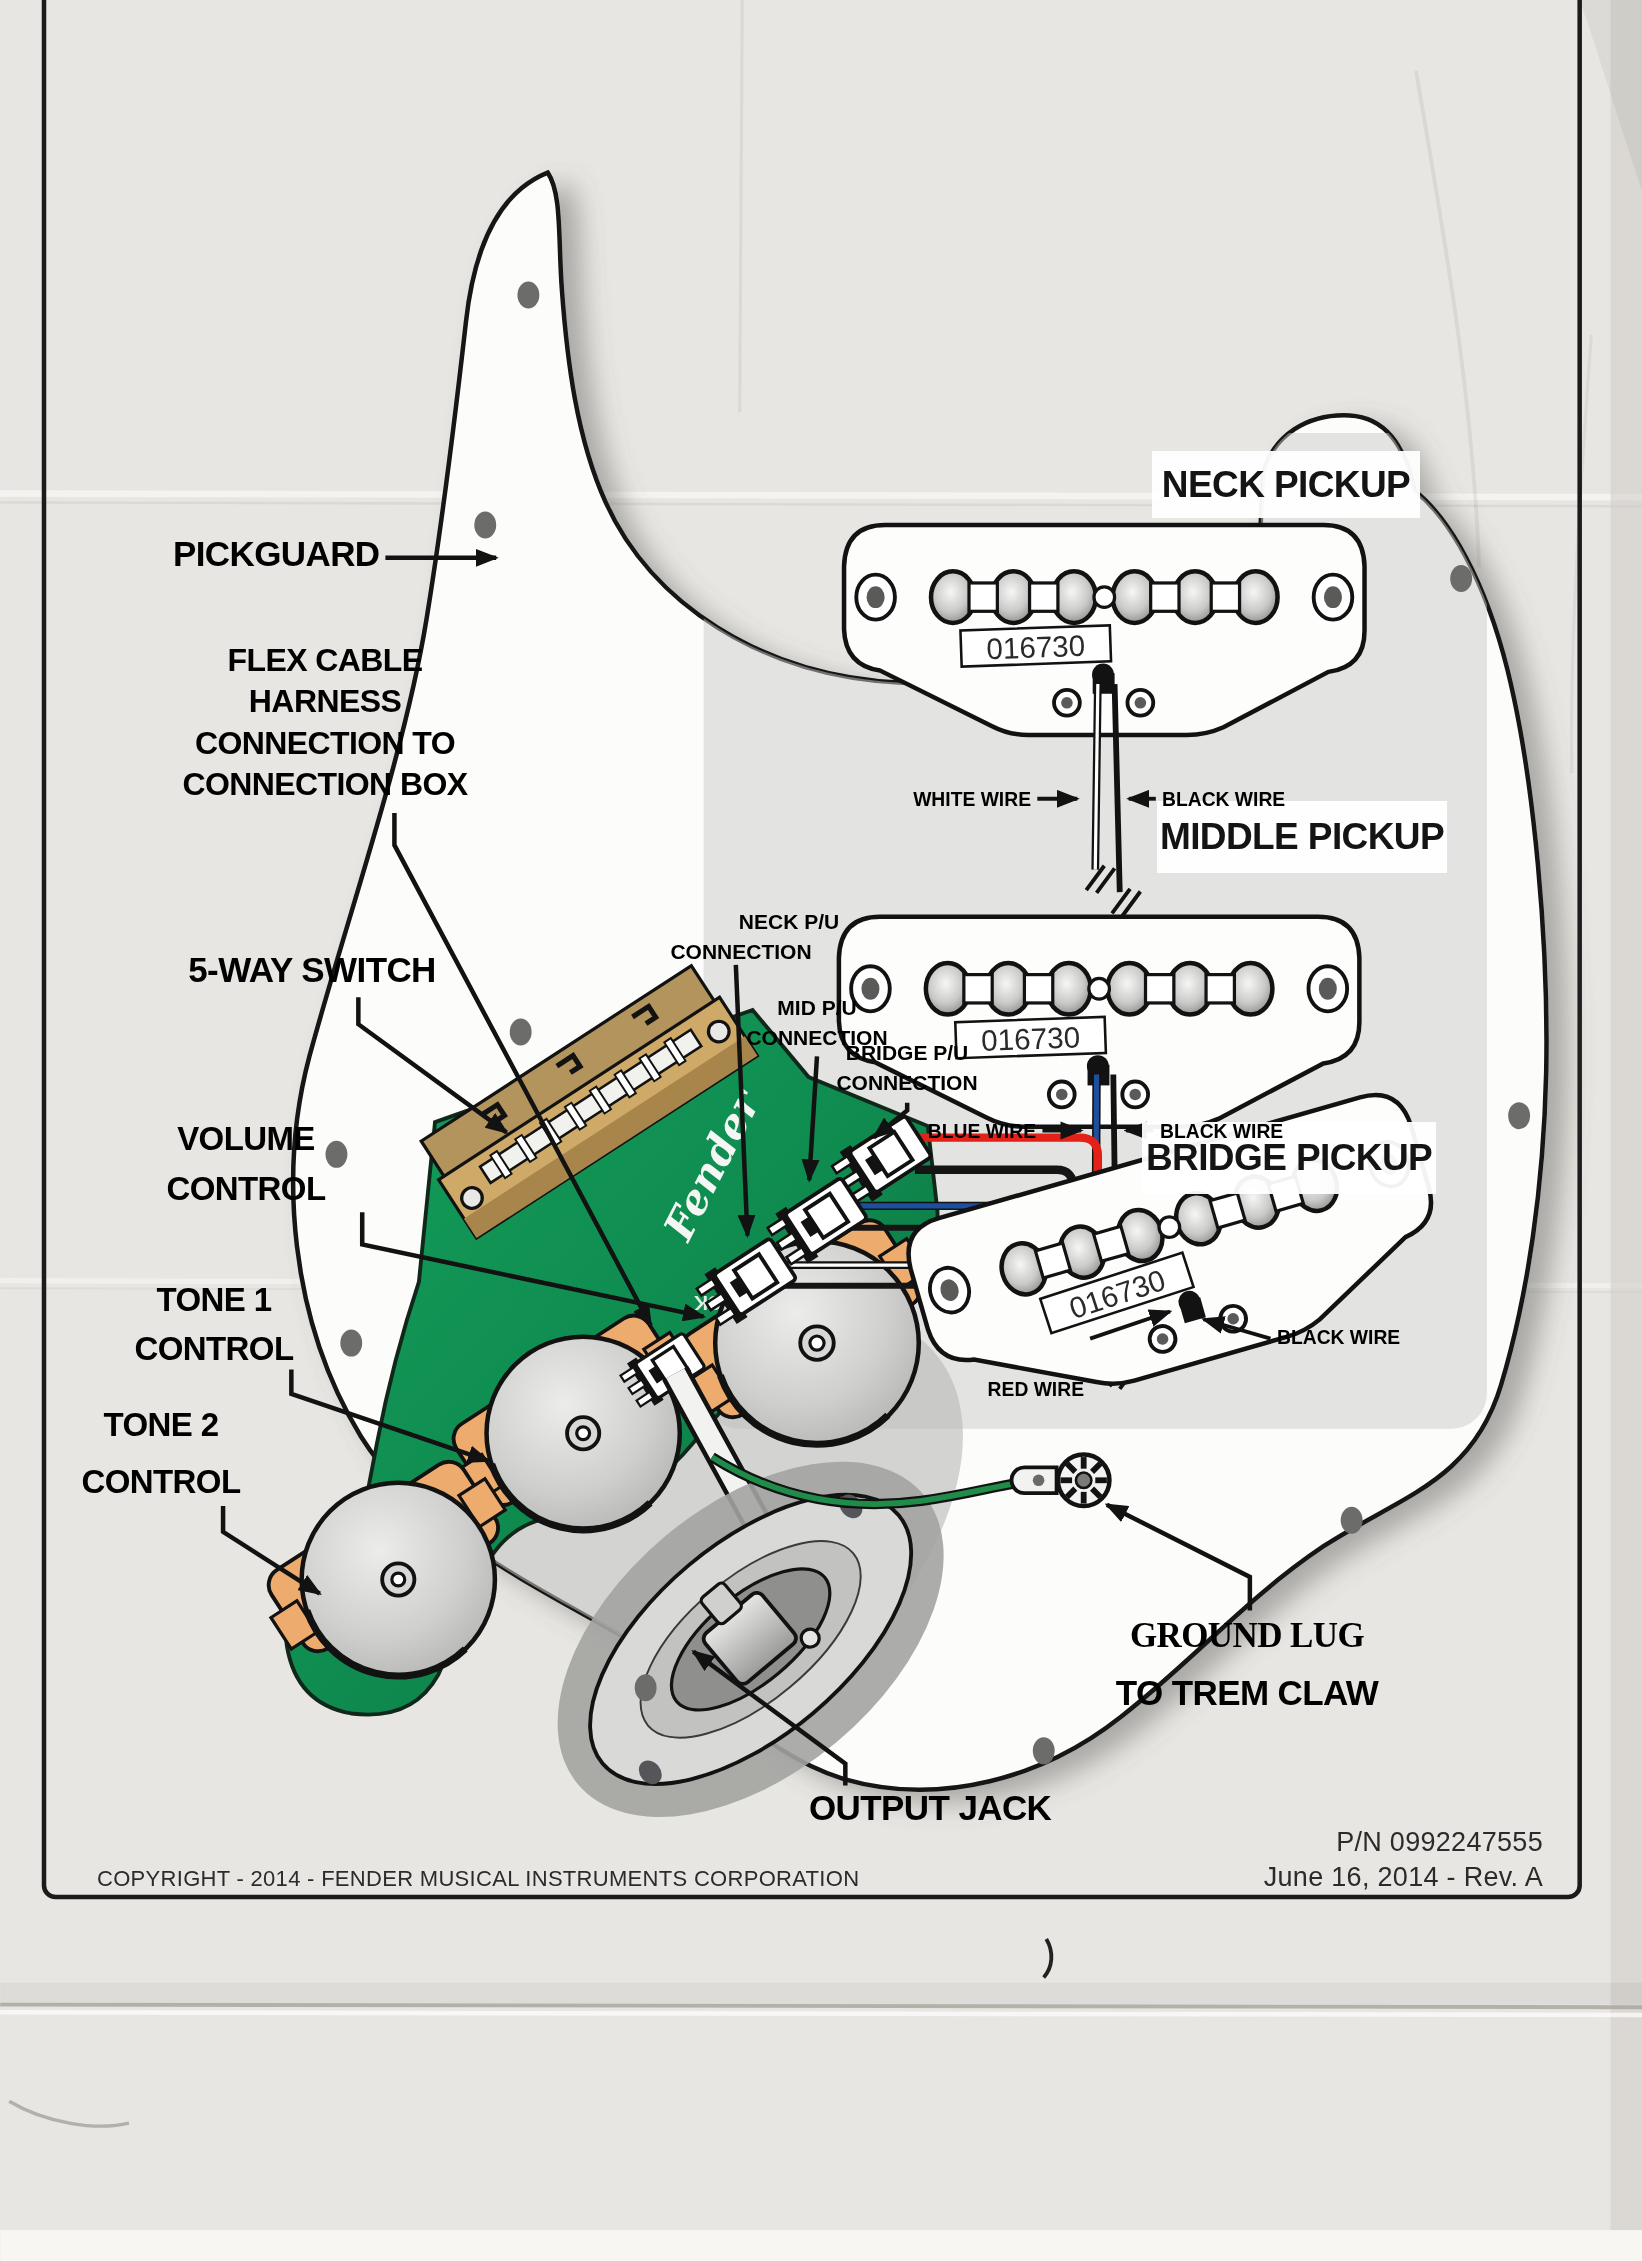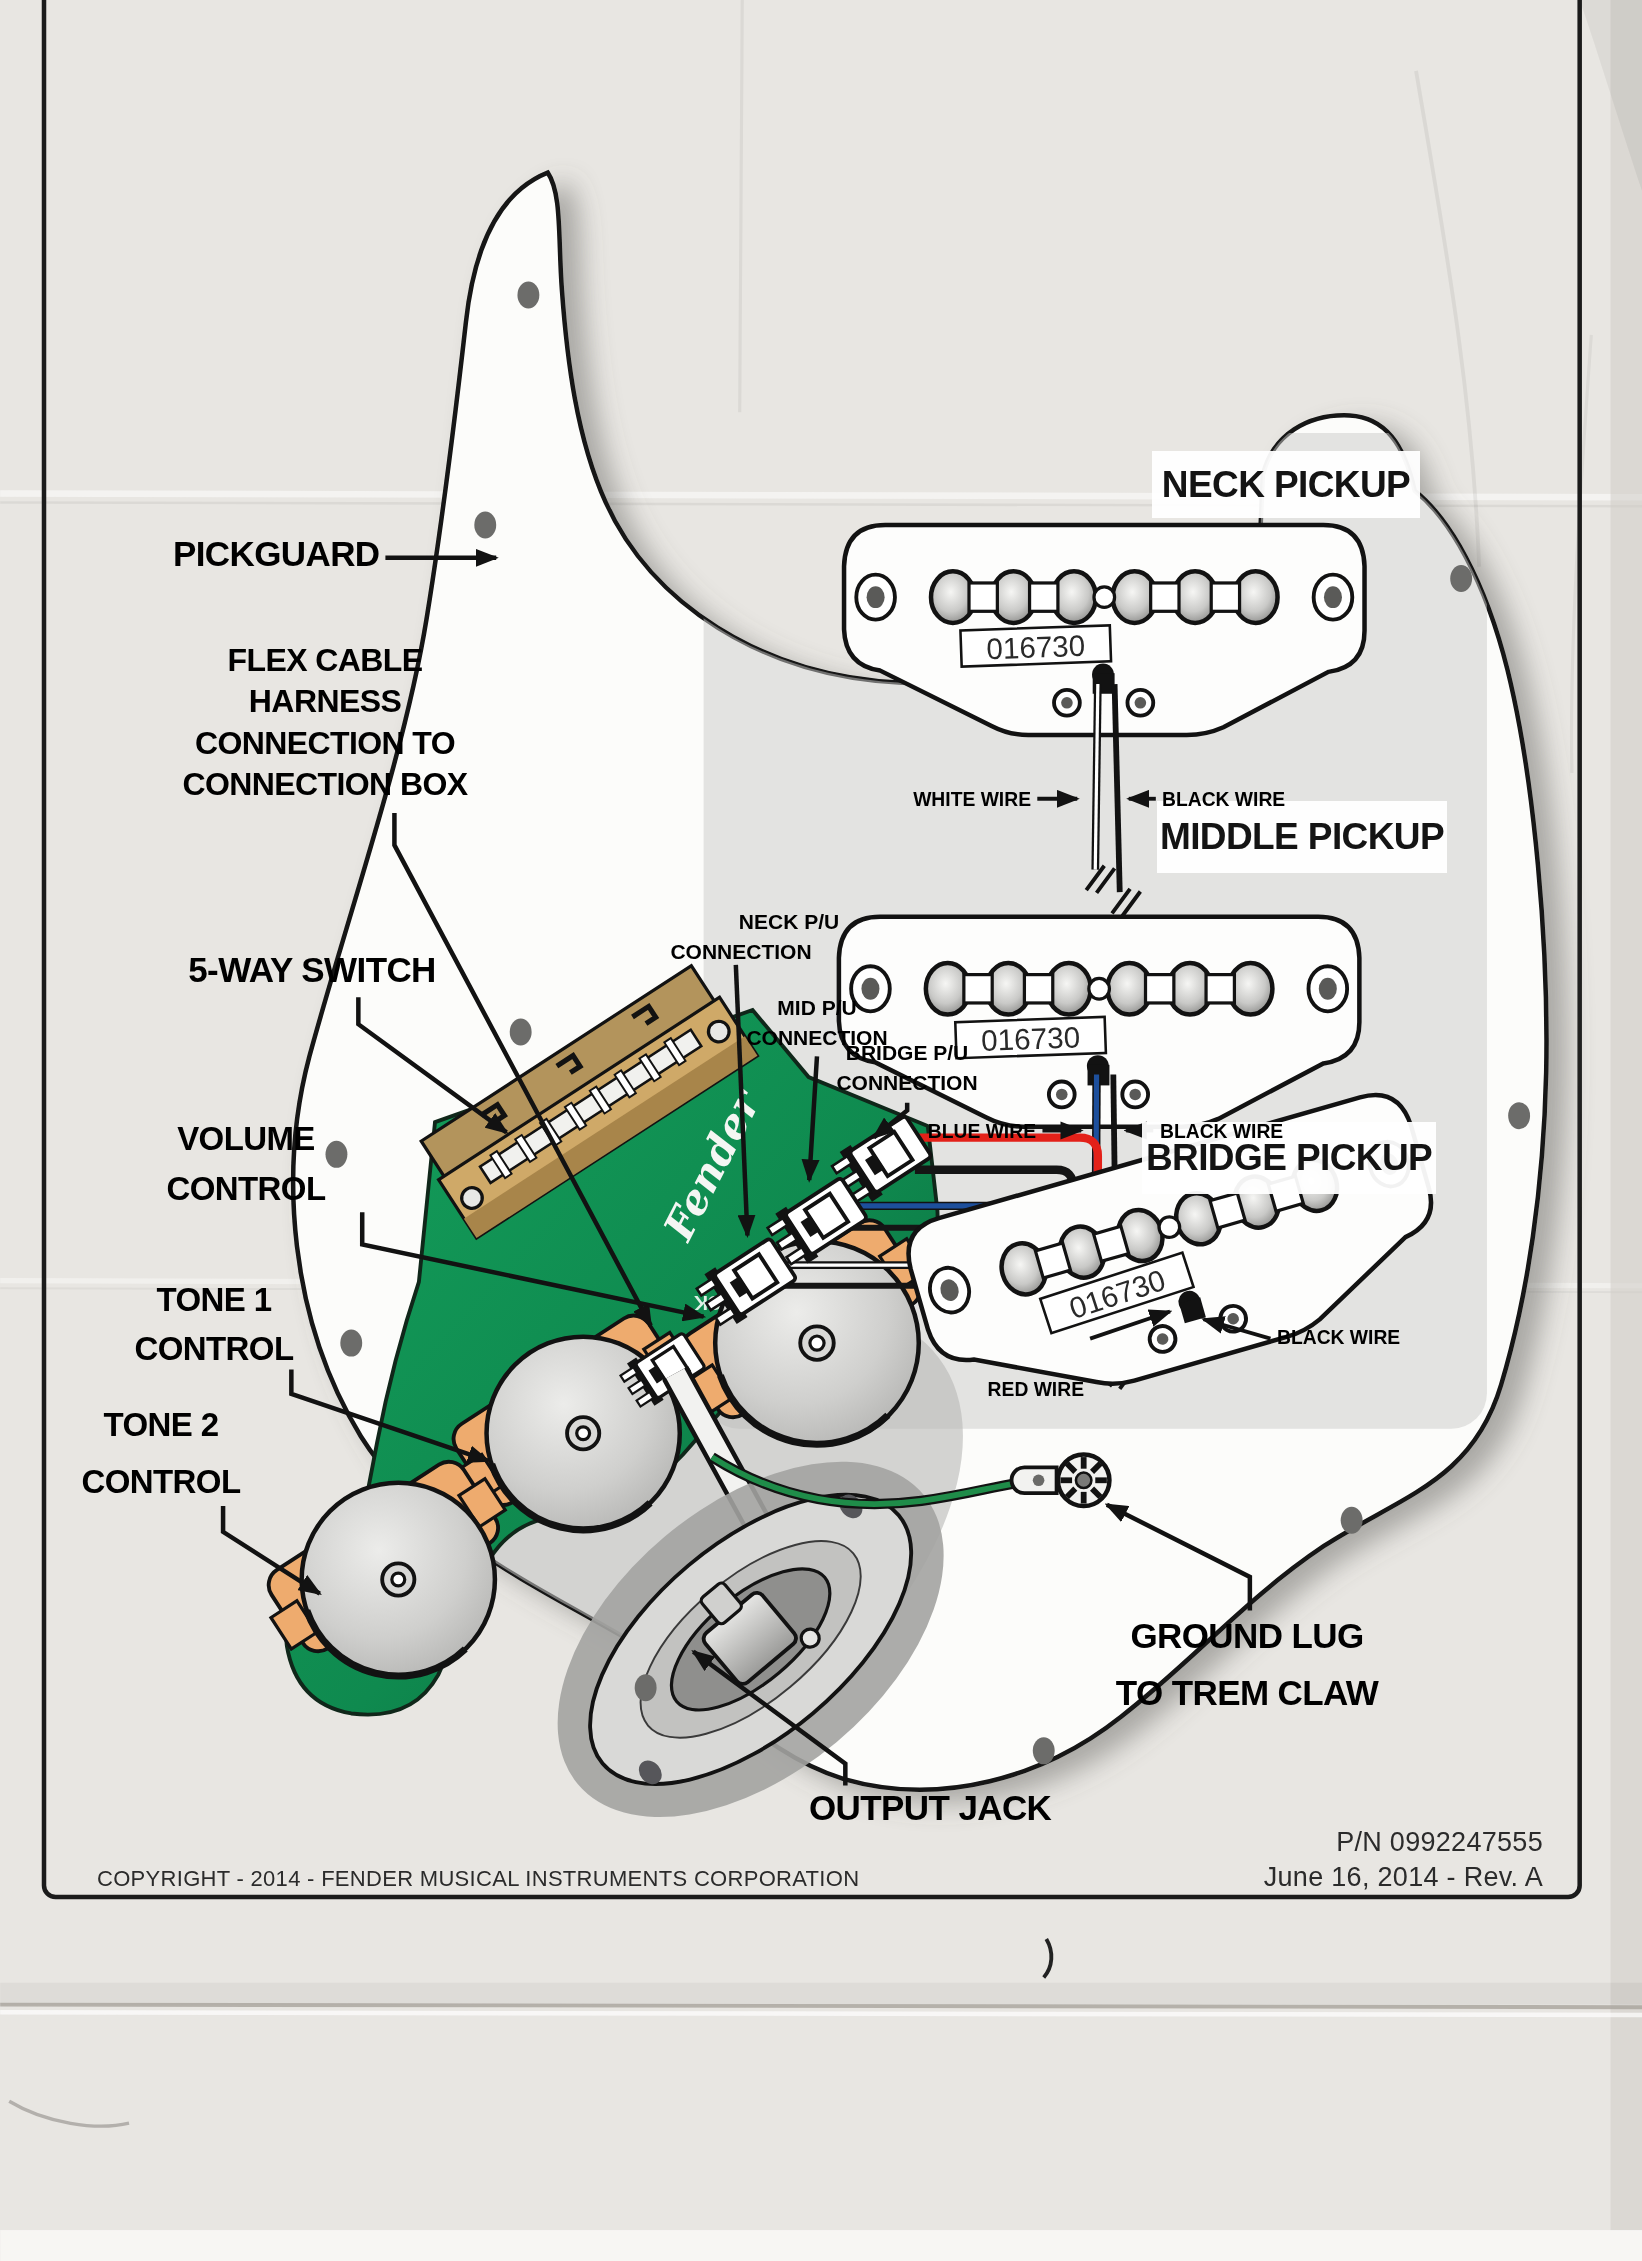--- a/index.html
+++ b/index.html
@@ -345,21 +345,21 @@
 
 <div class="lbl cap52 ctr" style="left:246px;top:1122px;">VOLUME</div>
 <div class="lbl cap52 ctr" style="left:246px;top:1172px;">CONTROL</div>
 
 <div class="lbl cap52 ctr" style="left:214px;top:1283px;">TONE 1</div>
 <div class="lbl cap52 ctr" style="left:214px;top:1332px;">CONTROL</div>
 
 <div class="lbl cap52 ctr" style="left:161px;top:1408px;">TONE 2</div>
 <div class="lbl cap52 ctr" style="left:161px;top:1465px;">CONTROL</div>
 
-<div class="lbl cap54 ctr" style="left:1247px;top:1618px;">GROUND LUG</div>
+<div class="lbl cap54 ctr" style="left:1247px;top:1618px;font-family:Liberation Serif, serif;">GROUND LUG</div>
 <div class="lbl cap54 ctr" style="left:1247px;top:1675px;">TO TREM CLAW</div>
 
 <div class="lbl cap54" style="left:809px;top:1790px;">OUTPUT JACK</div>
 
 <div class="lbl cap33 ctr" style="left:741px;top:911px;margin-left:48px;">NECK P/U</div>
 <div class="lbl cap33 ctr" style="left:741px;top:941px;">CONNECTION</div>
 <div class="lbl cap33 ctr" style="left:817px;top:997px;">MID P/U</div>
 <div class="lbl cap33 ctr" style="left:817px;top:1027px;">CONNECTION</div>
 <div class="lbl cap33 ctr" style="left:907px;top:1042px;">BRIDGE P/U</div>
 <div class="lbl cap33 ctr" style="left:907px;top:1072px;">CONNECTION</div>

